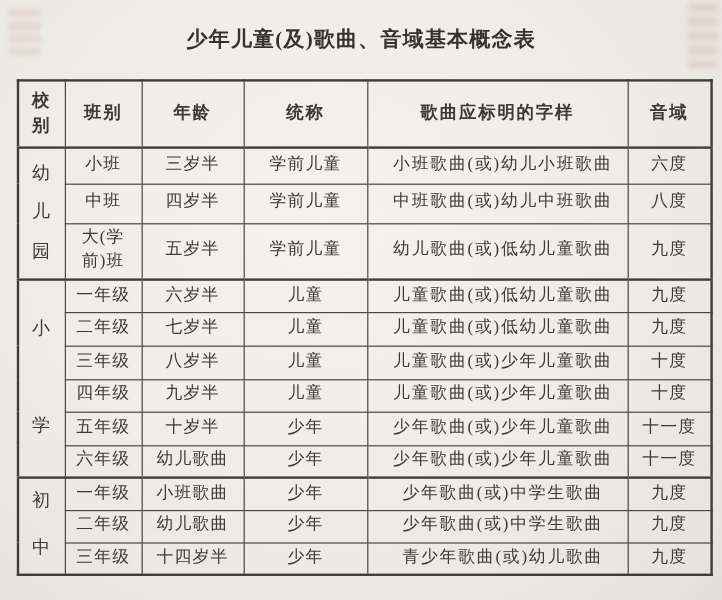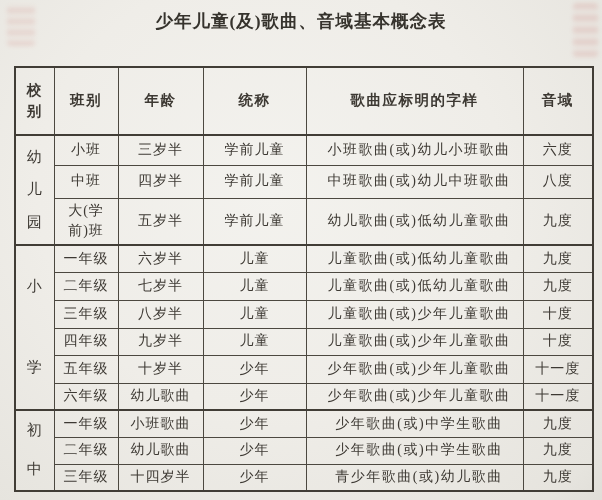--- a/index.html
+++ b/index.html
@@ -28,21 +28,21 @@
     background: repeating-linear-gradient(0deg,
       rgba(202,112,106,.45) 0 5px, rgba(202,112,106,.08) 5px 11px);
   }
   .smudge-tr {
     right: 4px; top: 3px; width: 25px; height: 54px; opacity: .40;
     background: repeating-linear-gradient(0deg,
       rgba(198,104,100,.45) 0 6px, rgba(198,104,100,.07) 6px 12px);
   }
   .title {
     position: absolute;
-    top: 9px;
+    top: 20px;
     left: 0;
     width: 100%;
     margin: 0;
     text-align: center;
     font-size: 17.5px;
     font-weight: bold;
     letter-spacing: 1px;
     color: #36332d;
   }
   table.concept-table {
@@ -64,21 +64,21 @@
     font-weight: normal;
     line-height: 1.45;
     overflow: hidden;
   }
   .concept-table { border: 2.5px solid #413d36; }
   .concept-table th {
     font-weight: bold;
     font-size: 14.5px;
     letter-spacing: 1.5px;
   }
-  tr.hdr    { height: 68px; }
+  tr.hdr    { height: 56px; }
   tr.h30    { height: 30px; }
   tr.h33    { height: 33px; margin-top: 17px; }
   tr.h47    { height: 47px; padding-left: 36px; }
   tr.h27    { height: 27px; }
   tr.h28    { height: 28px; }
   tr.group-start td { border-top: 2.5px solid #413d36; }
   td.school { position: relative; padding: 0; }
   td.school .vlabel {
     position: absolute;
     inset: 0;

